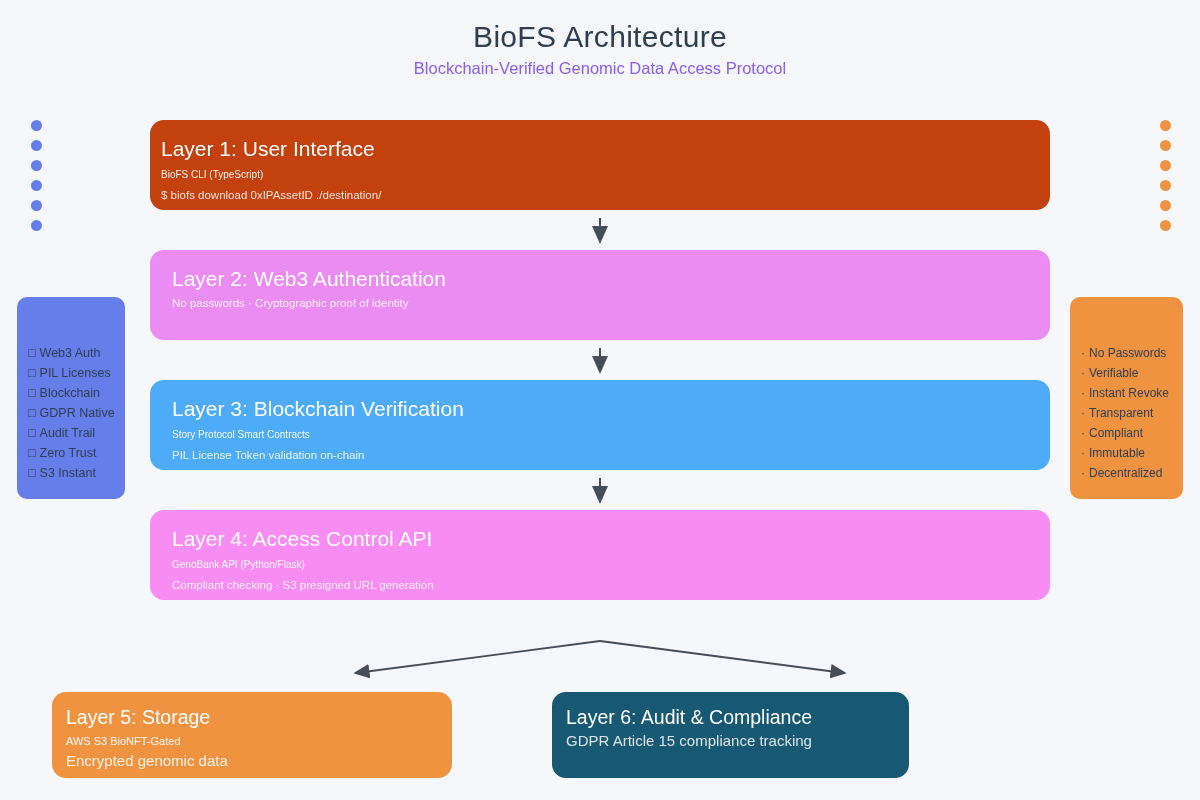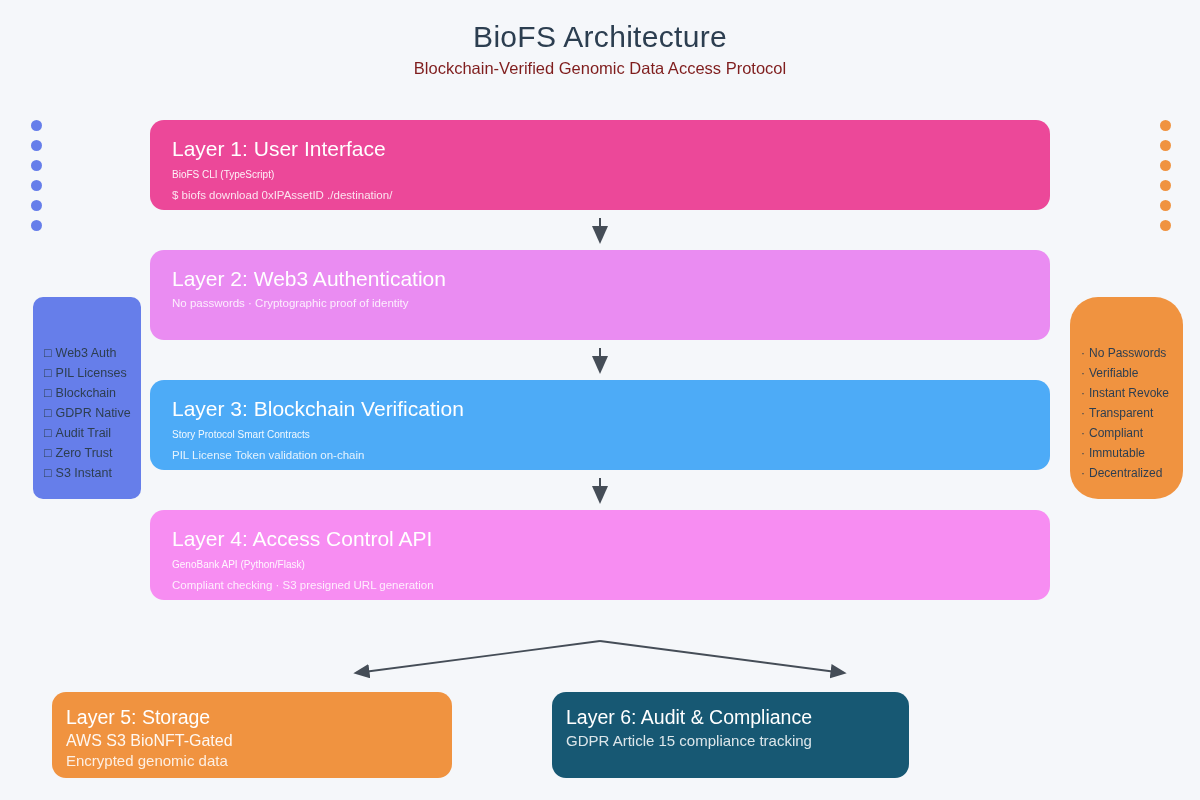--- a/index.html
+++ b/index.html
@@ -16,64 +16,64 @@
   .layer-box .lt{font-size:21px;line-height:25px;color:#fff;}
   .layer-box .ls{font-size:10px;line-height:17px;margin-top:5px;color:rgba(255,255,255,.93);}
   .layer-box .ld{font-size:11.5px;line-height:14px;margin-top:5px;color:rgba(255,255,255,.85);}
   #layer1{top:120px;} #layer2{top:250px;} #layer3{top:380px;} #layer4{top:510px;}
 
   .bottom-box{position:absolute;top:692px;height:86px;border-radius:14px;
     box-sizing:border-box;padding:13px 0 0 14px;color:#fff;}
   #layer5{left:52px;width:400px;}
   #layer6{left:552px;width:357px;}
   .bottom-box .lt{font-size:19.5px;line-height:24px;}
-  .bottom-box .ls{font-size:16px;line-height:16px;margin-top:4px;color:rgba(255,255,255,.93);}
+  .bottom-box .ls{font-size:11px;line-height:16px;margin-top:4px;color:rgba(255,255,255,.93);}
   .bottom-box .ld{font-size:15px;line-height:13px;margin-top:5px;color:rgba(255,255,255,.85);}
 
   .side-panel{position:absolute;top:297px;height:202px;border-radius:10px;
     box-sizing:border-box;color:#2d3e50;}
-  #left-panel{left:33px;width:108px;padding:46px 0 0 11px;}
+  #left-panel{left:17px;width:108px;padding:46px 0 0 11px;}
   #right-panel{left:1070px;width:113px;padding:46px 0 0 11px;}
   .side-panel ul{list-style:none;margin:0;padding:0;}
   #left-panel li{font-size:12.5px;line-height:20px;white-space:nowrap;}
   #right-panel li{font-size:12px;line-height:20px;white-space:nowrap;}
   .side-panel .blt{margin-right:4px;}
 
   .dot-col{position:absolute;top:120px;display:flex;flex-direction:column;gap:9px;}
   #left-dots{left:31px;} #right-dots{left:1160px;}
   .dot{width:11px;height:11px;border-radius:50%;background:currentColor;}
 
   .flow-svg{position:absolute;left:0;top:0;width:1200px;height:800px;pointer-events:none;}
 </style>
 </head>
 <body>
 
 <div class="canvas" style="background: rgb(245, 247, 250);">
 
   <div class="header-title" style="color: rgb(44, 62, 80);">BioFS Architecture</div>
-  <div class="header-subtitle" style="color: #7f1d1d;">Blockchain-Verified Genomic Data Access Protocol</div>
+  <div class="header-subtitle" style="color: #8b5cf6;">Blockchain-Verified Genomic Data Access Protocol</div>
 
   <div class="dot-col" id="left-dots" style="color: rgb(102, 126, 234);">
     <div class="dot"></div>
     <div class="dot"></div>
     <div class="dot"></div>
     <div class="dot"></div>
     <div class="dot"></div>
     <div class="dot"></div>
   </div>
   <div class="dot-col" id="right-dots" style="color: rgb(240, 147, 64);">
     <div class="dot"></div>
     <div class="dot"></div>
     <div class="dot"></div>
     <div class="dot"></div>
     <div class="dot"></div>
     <div class="dot"></div>
   </div>
 
-  <div class="layer-box" id="layer1" style="background: #ec4899;">
+  <div class="layer-box" id="layer1" style="background: #c2410c; padding-left: 11px;">
     <div class="lt">Layer 1: User Interface</div>
     <div class="ls">BioFS CLI (TypeScript)</div>
     <div class="ld">$ biofs download 0xIPAssetID ./destination/</div>
   </div>
   <div class="layer-box" id="layer2" style="background: rgb(234, 140, 242);">
     <div class="lt">Layer 2: Web3 Authentication</div>
     <div class="ld">No passwords · Cryptographic proof of identity</div>
   </div>
   <div class="layer-box" id="layer3" style="background: rgb(77, 171, 247);">
     <div class="lt">Layer 3: Blockchain Verification</div>
@@ -100,21 +100,21 @@
     <ul>
       <li><span class="blt">□</span><span>Web3 Auth</span></li>
       <li><span class="blt">□</span><span>PIL Licenses</span></li>
       <li><span class="blt">□</span><span>Blockchain</span></li>
       <li><span class="blt">□</span><span>GDPR Native</span></li>
       <li><span class="blt">□</span><span>Audit Trail</span></li>
       <li><span class="blt">□</span><span>Zero Trust</span></li>
       <li><span class="blt">□</span><span>S3 Instant</span></li>
     </ul>
   </div>
-  <div class="side-panel" id="right-panel" style="background: rgb(240, 147, 64); border-radius: 28px;">
+  <div class="side-panel" id="right-panel" style="background: rgb(240, 147, 64);">
     <ul>
       <li><span class="blt">·</span><span>No Passwords</span></li>
       <li><span class="blt">·</span><span>Verifiable</span></li>
       <li><span class="blt">·</span><span>Instant Revoke</span></li>
       <li><span class="blt">·</span><span>Transparent</span></li>
       <li><span class="blt">·</span><span>Compliant</span></li>
       <li><span class="blt">·</span><span>Immutable</span></li>
       <li><span class="blt">·</span><span>Decentralized</span></li>
     </ul>
   </div>

